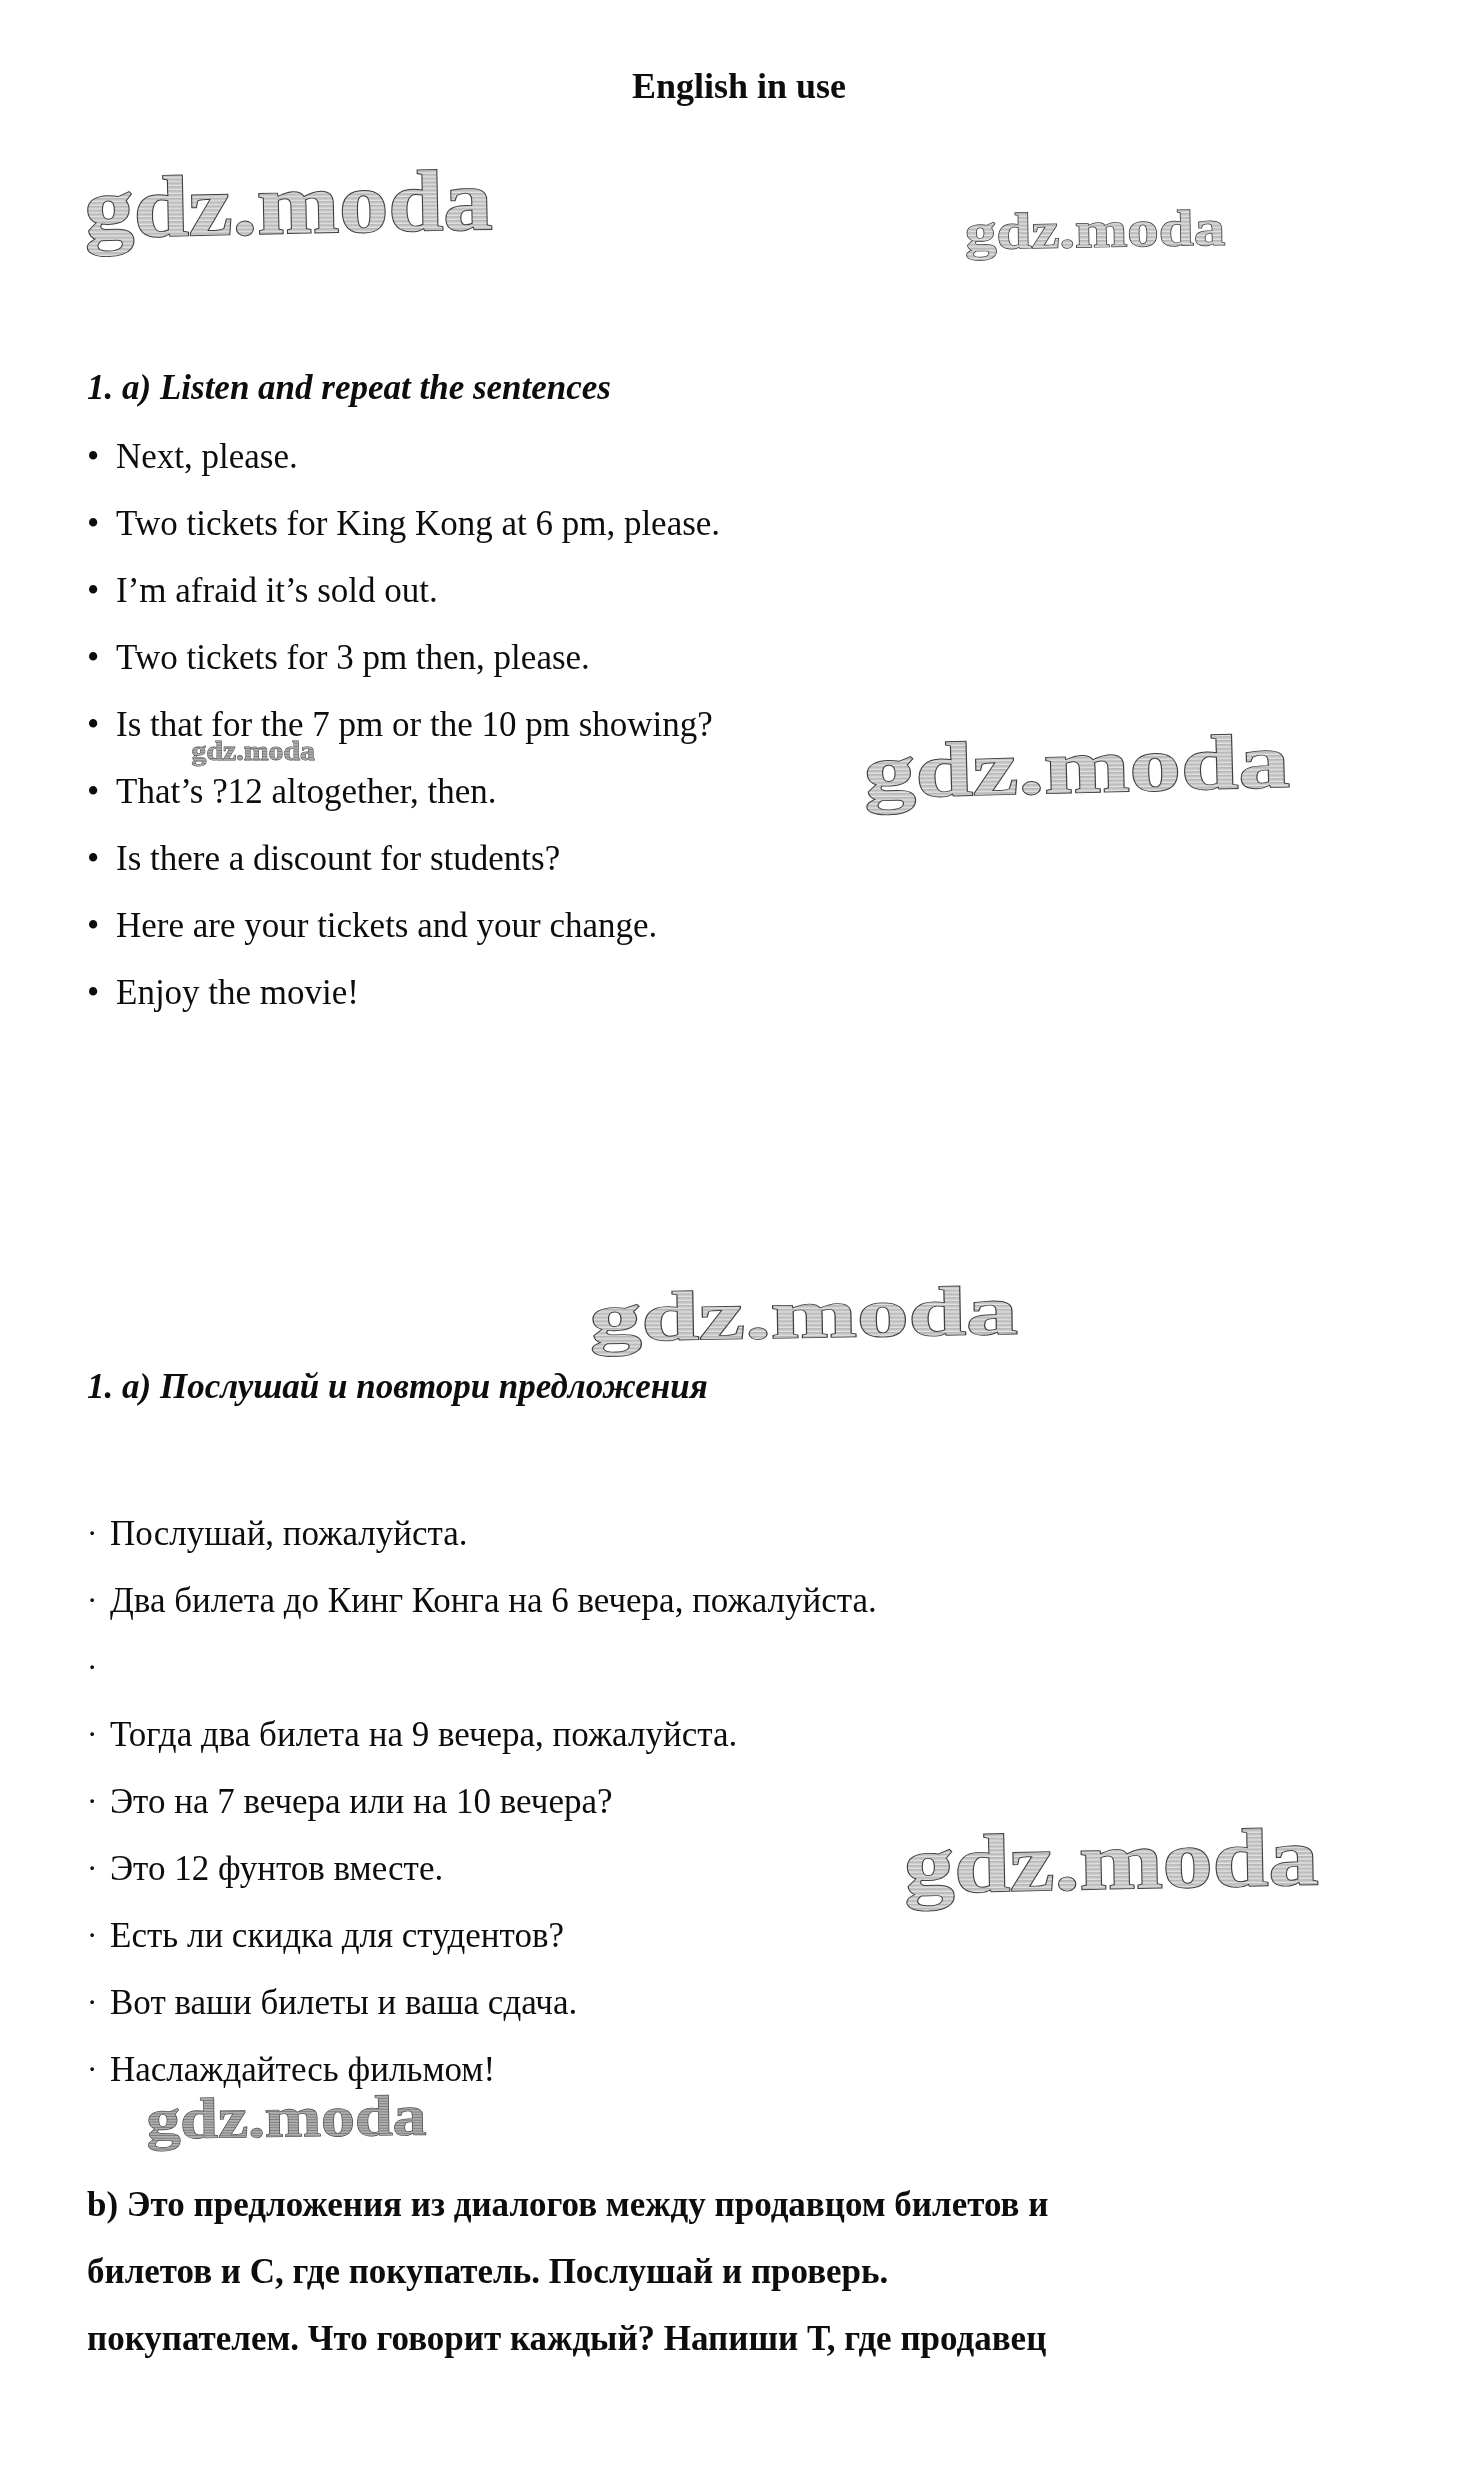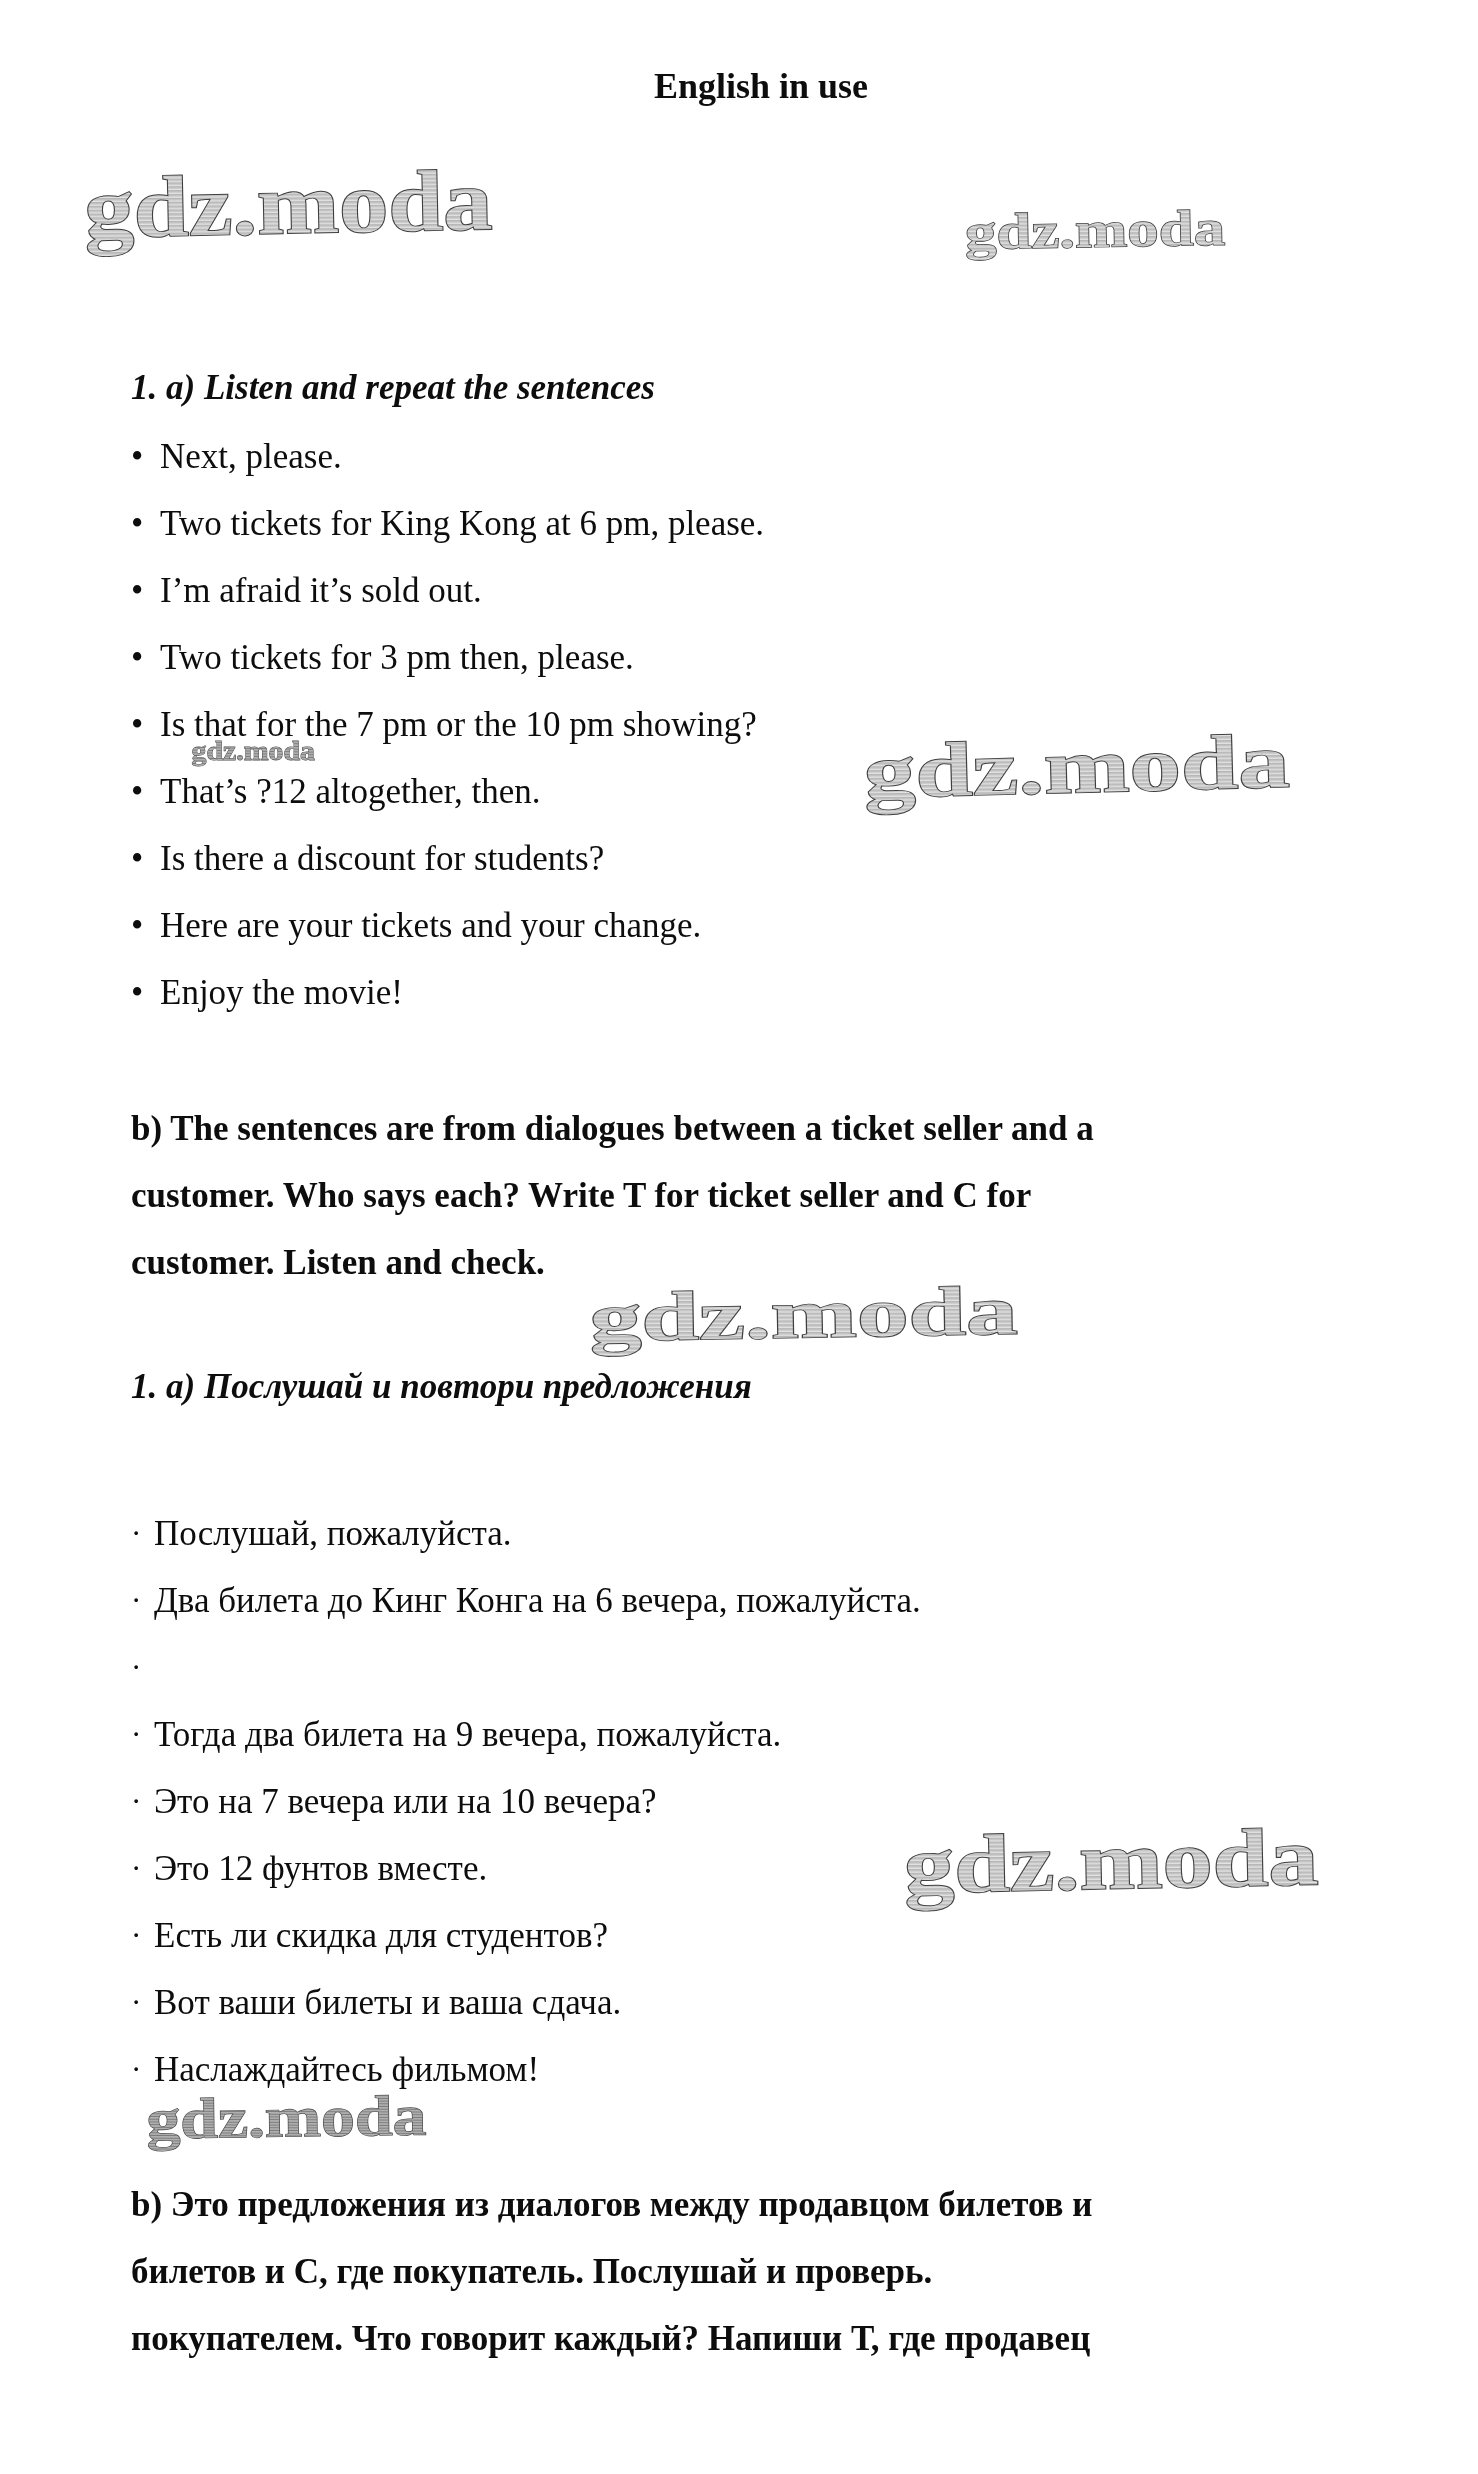--- a/index.html
+++ b/index.html
@@ -5,21 +5,21 @@
   html,body{margin:0;padding:0;background:#ffffff;}
   .page{
     position:relative;
     width:1478px;
     height:2475px;
     background:#ffffff;
     font-family:"Liberation Serif","DejaVu Serif",serif;
     color:#0d0d0d;
     overflow:hidden;
   }
-  .abs{position:absolute;margin-left:44px;}
+  .abs{position:absolute;}
   .title{
     left:0; right:0; text-align:center;
     font-size:36px; font-weight:bold; line-height:46px;
   }
   .heading{
     left:87px;
     font-size:35px; font-weight:bold; line-height:67px;
     white-space:nowrap;
     font-style:italic;
   }
@@ -128,25 +128,20 @@
     <div class="li">
         <span class="marker">•</span>
         <span>Here are your tickets and your change.</span>
       </div>
     <div class="li">
         <span class="marker">•</span>
         <span>Enjoy the movie!</span>
       </div>
   </div>
 
-  <div class="abs par" style="top:1095px;">
-    <div>b) The sentences are from dialogues between a ticket seller and a</div>
-    <div>customer. Who says each? Write T for ticket seller and C for</div>
-    <div>customer. Listen and check.</div>
-  </div>
 
   <div class="abs heading" style="top:1353px;">1. а) Послушай и повтори предложения</div>
 
   <div class="abs list ru" style="top:1500px;">
     <div class="li">
         <span class="marker">·</span>
         <span>Послушай, пожалуйста.</span>
       </div>
     <div class="li">
         <span class="marker">·</span>

